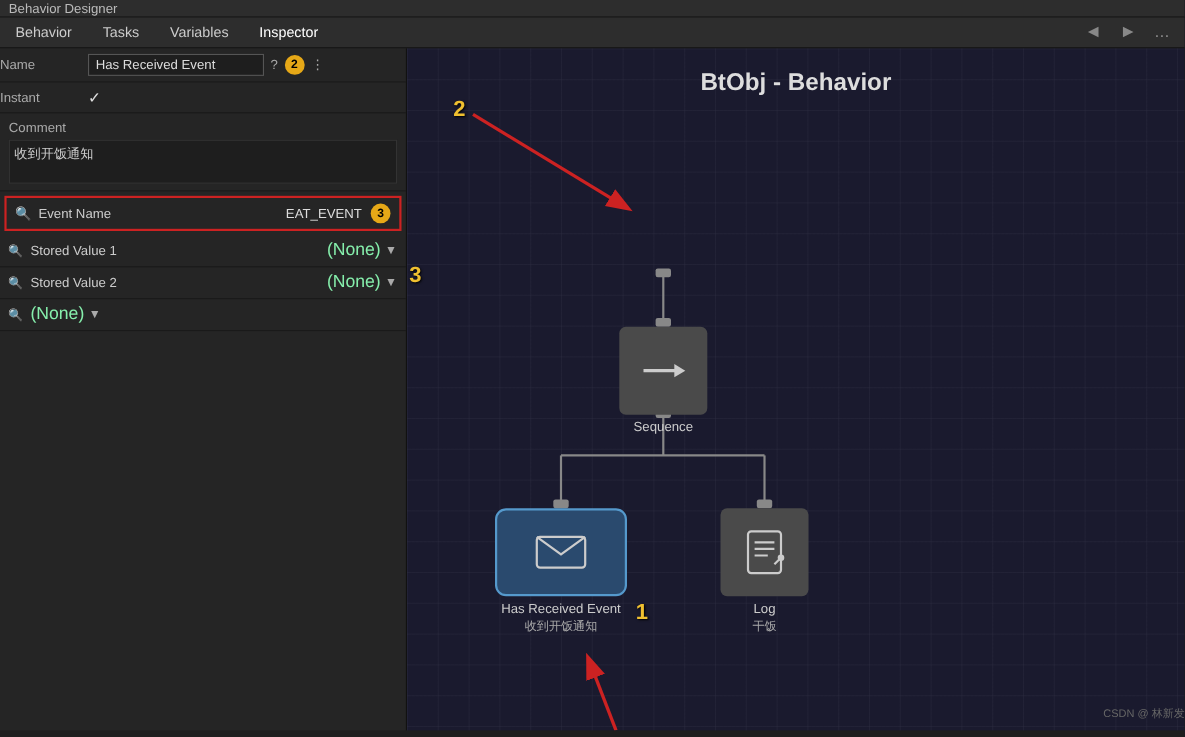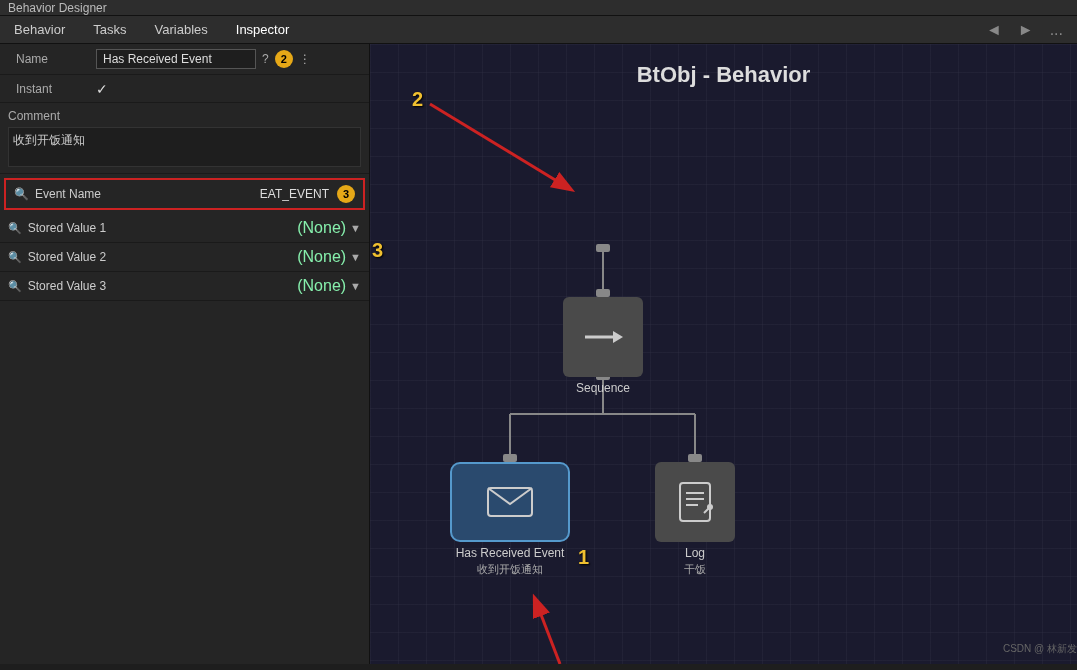--- a/index.html
+++ b/index.html
@@ -75,21 +75,21 @@
     .left-panel {
       width: 370px;
       background: #252525;
       border-right: 1px solid #111;
       flex-shrink: 0;
     }
 
     .inspector-row {
       display: flex;
       align-items: center;
-      padding: 5px 16px;
+      padding: 5px 0;
       border-bottom: 1px solid #1a1a1a;
       min-height: 28px;
     }
     .inspector-label {
       width: 80px;
       color: #aaa;
       font-size: 12px;
       flex-shrink: 0;
     }
     .name-value {
@@ -390,21 +390,20 @@
       <span class="dropdown-arrow">▼</span>
     </div>
     <div class="stored-row">
       <span class="stored-search-icon">🔍</span>
       <span class="stored-label">Stored Value 2</span>
       <span class="stored-value">(None)</span>
       <span class="dropdown-arrow">▼</span>
     </div>
     <div class="stored-row">
       <span class="stored-search-icon">🔍</span>
-      <span class="stored-label">Stored Value 3</span>
       <span class="stored-value">(None)</span>
       <span class="dropdown-arrow">▼</span>
     </div>
 
   </div>
 
   <div class="canvas-area">
 
     <div class="canvas-title">BtObj - Behavior</div>
 

